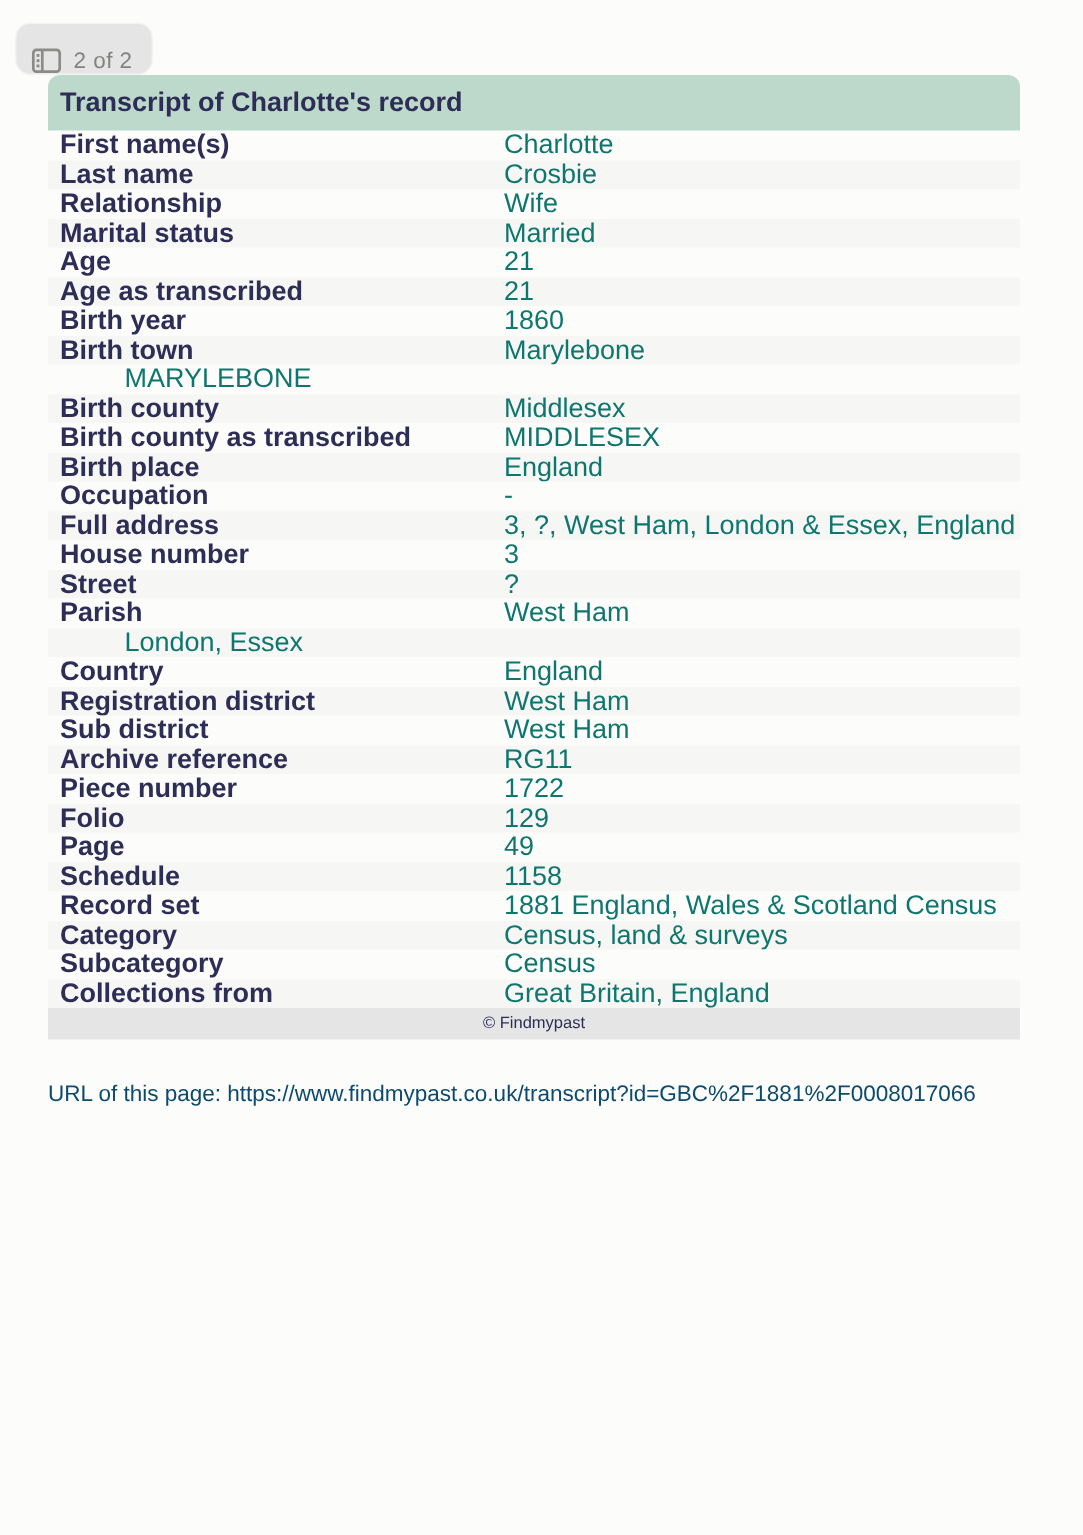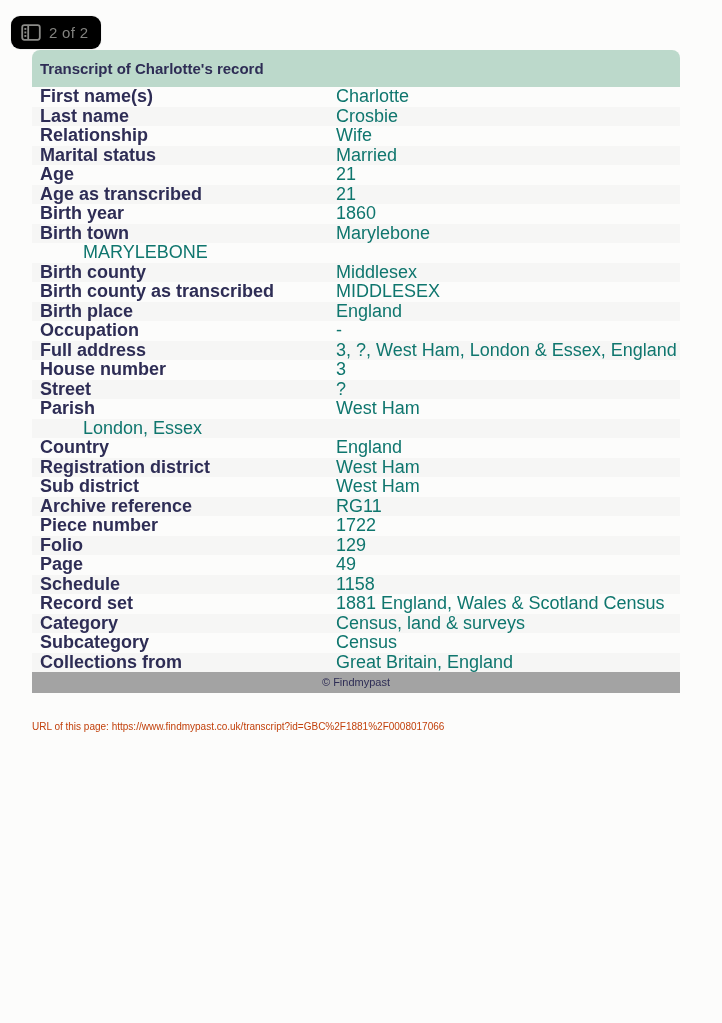--- a/index.html
+++ b/index.html
@@ -17,24 +17,24 @@
     height: 1023px;
     overflow: hidden;
   }
   
   .pager-badge {
     position: absolute;
     left: 11px;
     top: 16px;
     height: 33px;
     display: inline-flex;
-    align-items: center;
+    align-items: flex-end;
     gap: 8px;
     padding: 0 13px 0 10px;
-    background: #000000;
+    background: #e5e5e5;
     border-radius: 9px;
     box-shadow: 0 0 0 1px rgba(0,0,0,0.035);
   }
   .pager-icon { display: inline-flex; }
   .pager-label {
     font-size: 15px;
     color: #82827f;
     letter-spacing: 0.3px;
   }
   
@@ -42,21 +42,21 @@
     position: absolute;
     left: 32px;
     top: 50px;
     width: 648px;
     color: #2e2d55;
   }
   .table-header {
     background: #bcd9cb;
     color: #2e2d55;
     font-weight: bold;
-    font-size: 15px;
+    font-size: 18px;
     height: 37px;
     line-height: 37px;
     padding-left: 8px;
     border-radius: 8px 8px 0 0;
     box-sizing: border-box;
   }
   .trow {
     display: flex;
     height: 19.5px;
     line-height: 19.5px;
@@ -75,33 +75,33 @@
     overflow: hidden;
   }
   .tvalue {
     flex: 1;
     color: #0f766e;
     white-space: nowrap;
     overflow: hidden;
     margin-left: 43px;
   }
   .table-footer {
-    background: #a3a3a3;
+    background: #e5e5e5;
     height: 21px;
     line-height: 21px;
     text-align: center;
     font-size: 11px;
     color: #2e2d55;
   }
   .url-line {
     position: absolute;
     left: 32px;
     top: 721px;
-    font-size: 10px;
-    color: #c2410c;
+    font-size: 15px;
+    color: #0c4a6e;
     white-space: nowrap;
   }
 </style>
 </head>
 <body>
 
 <div class="page">
 
   <div class="pager-badge">
     <span class="pager-icon">

